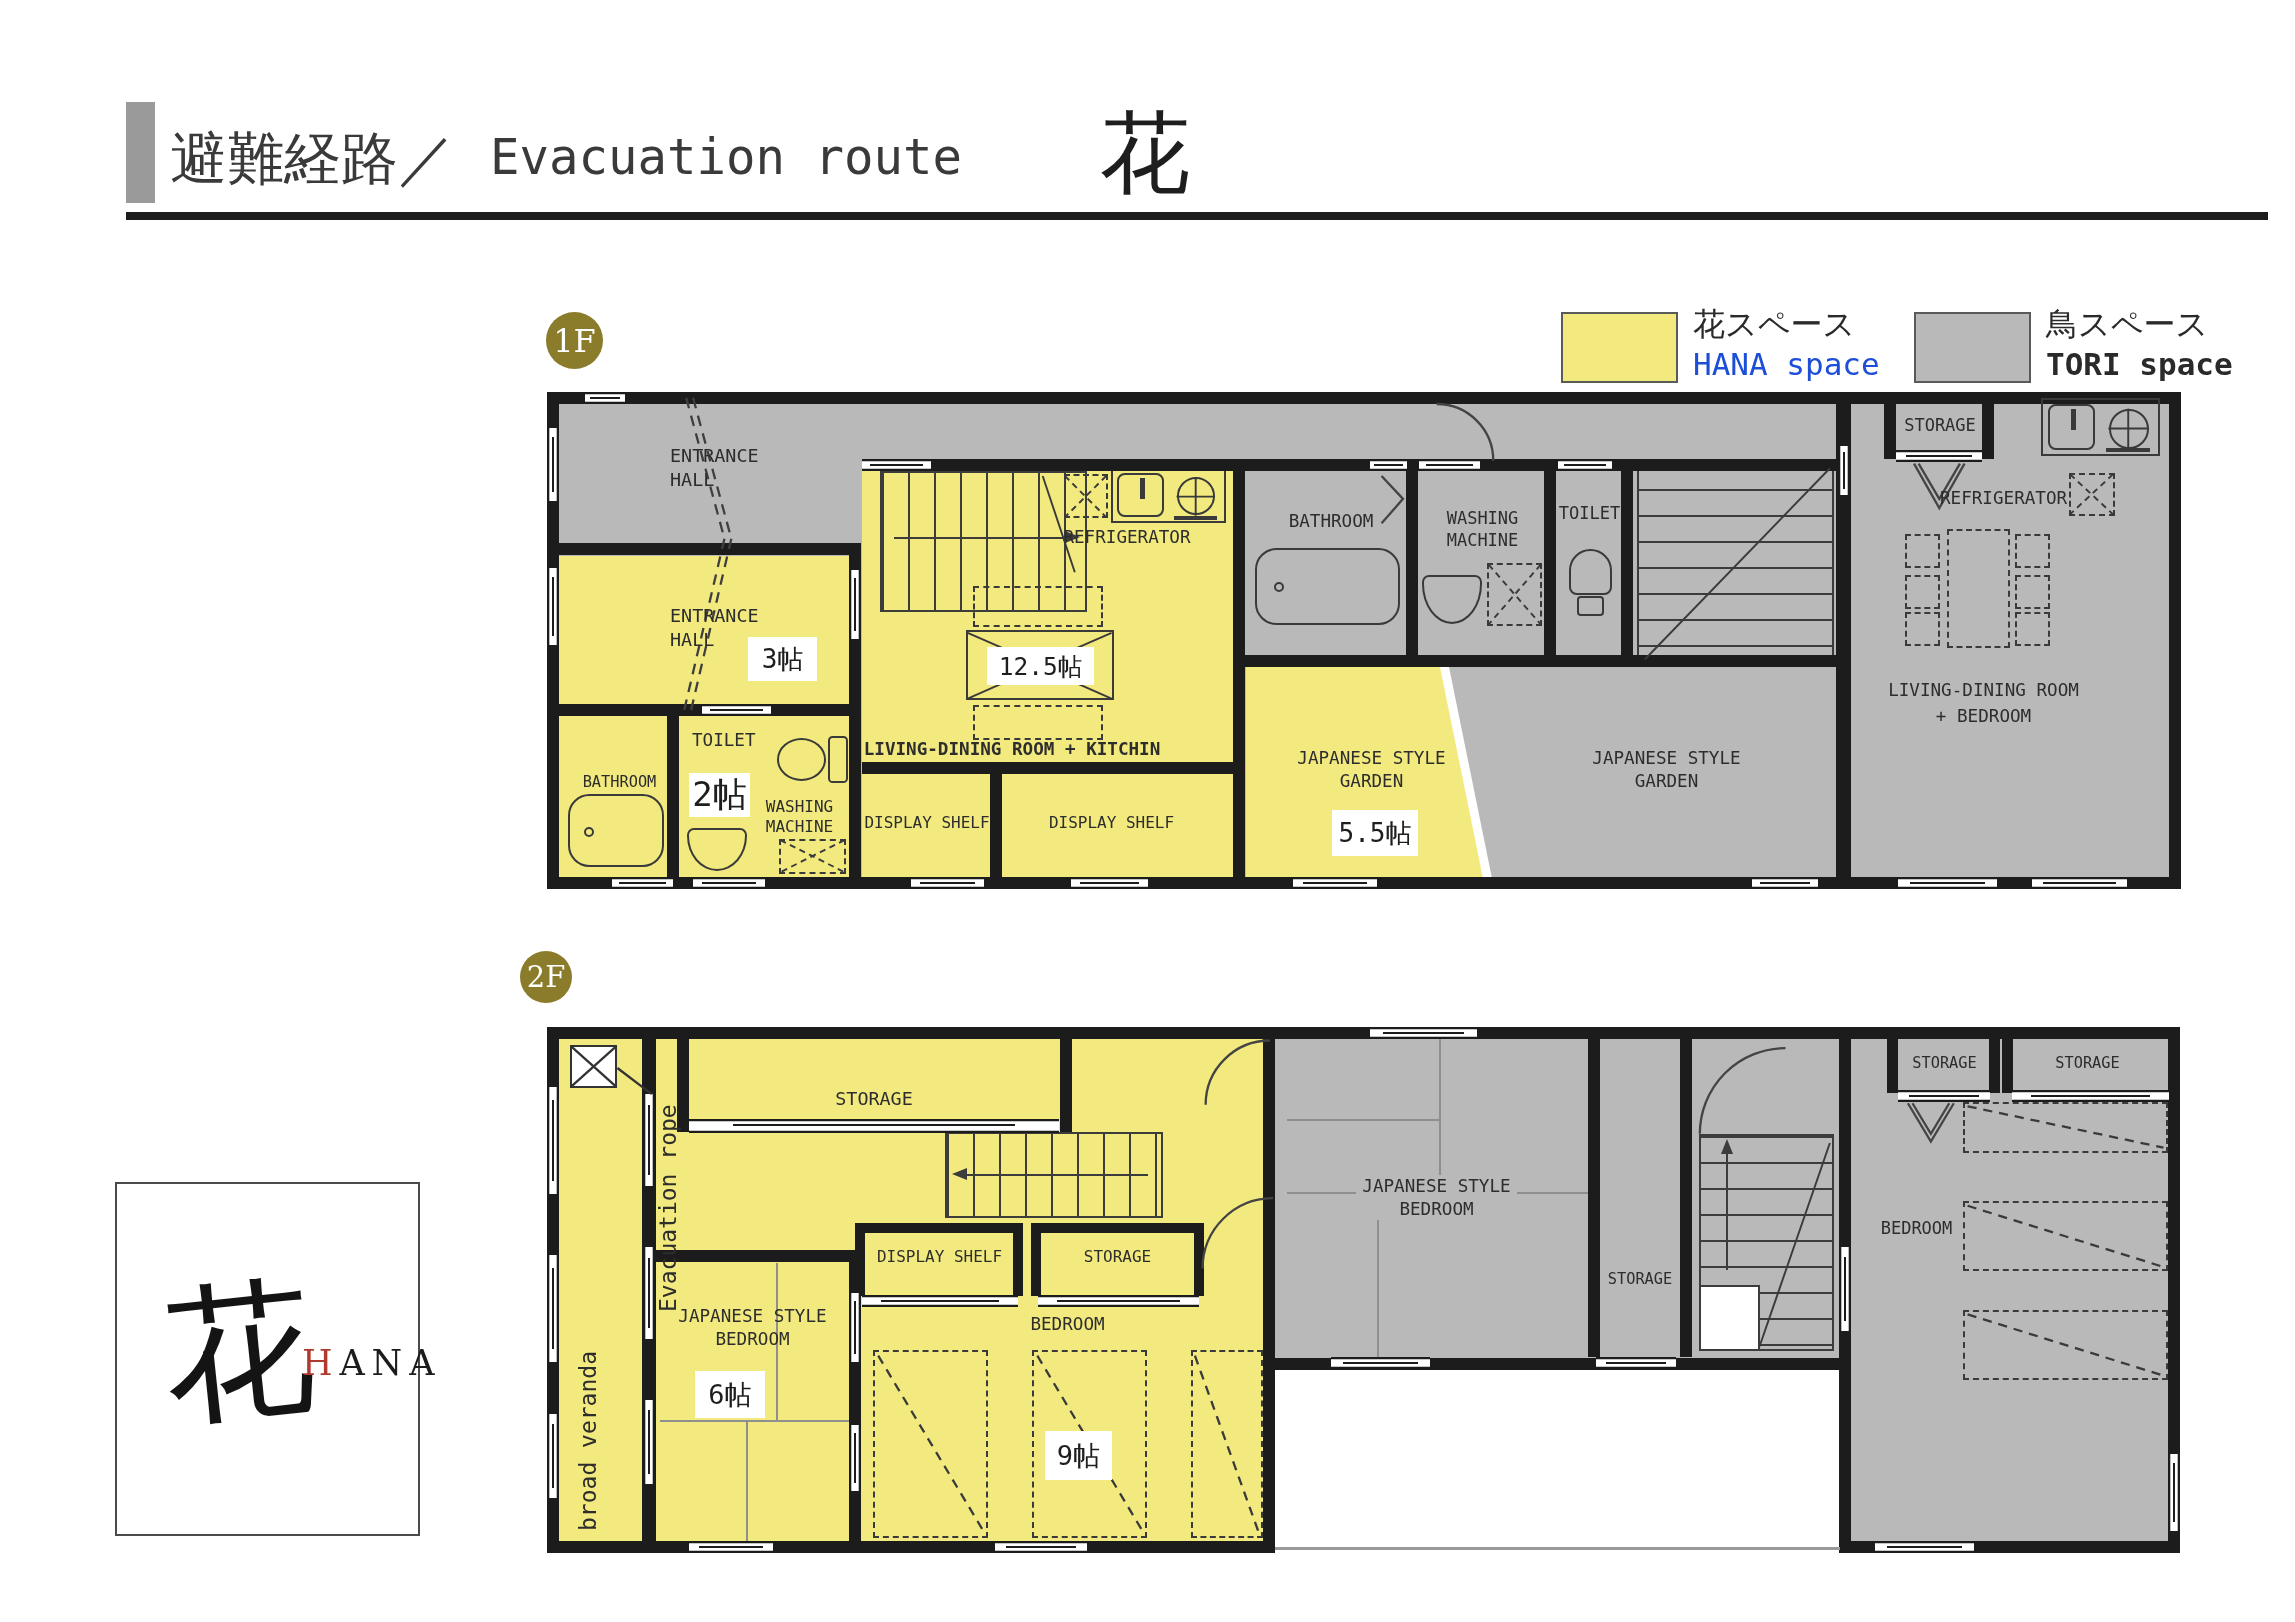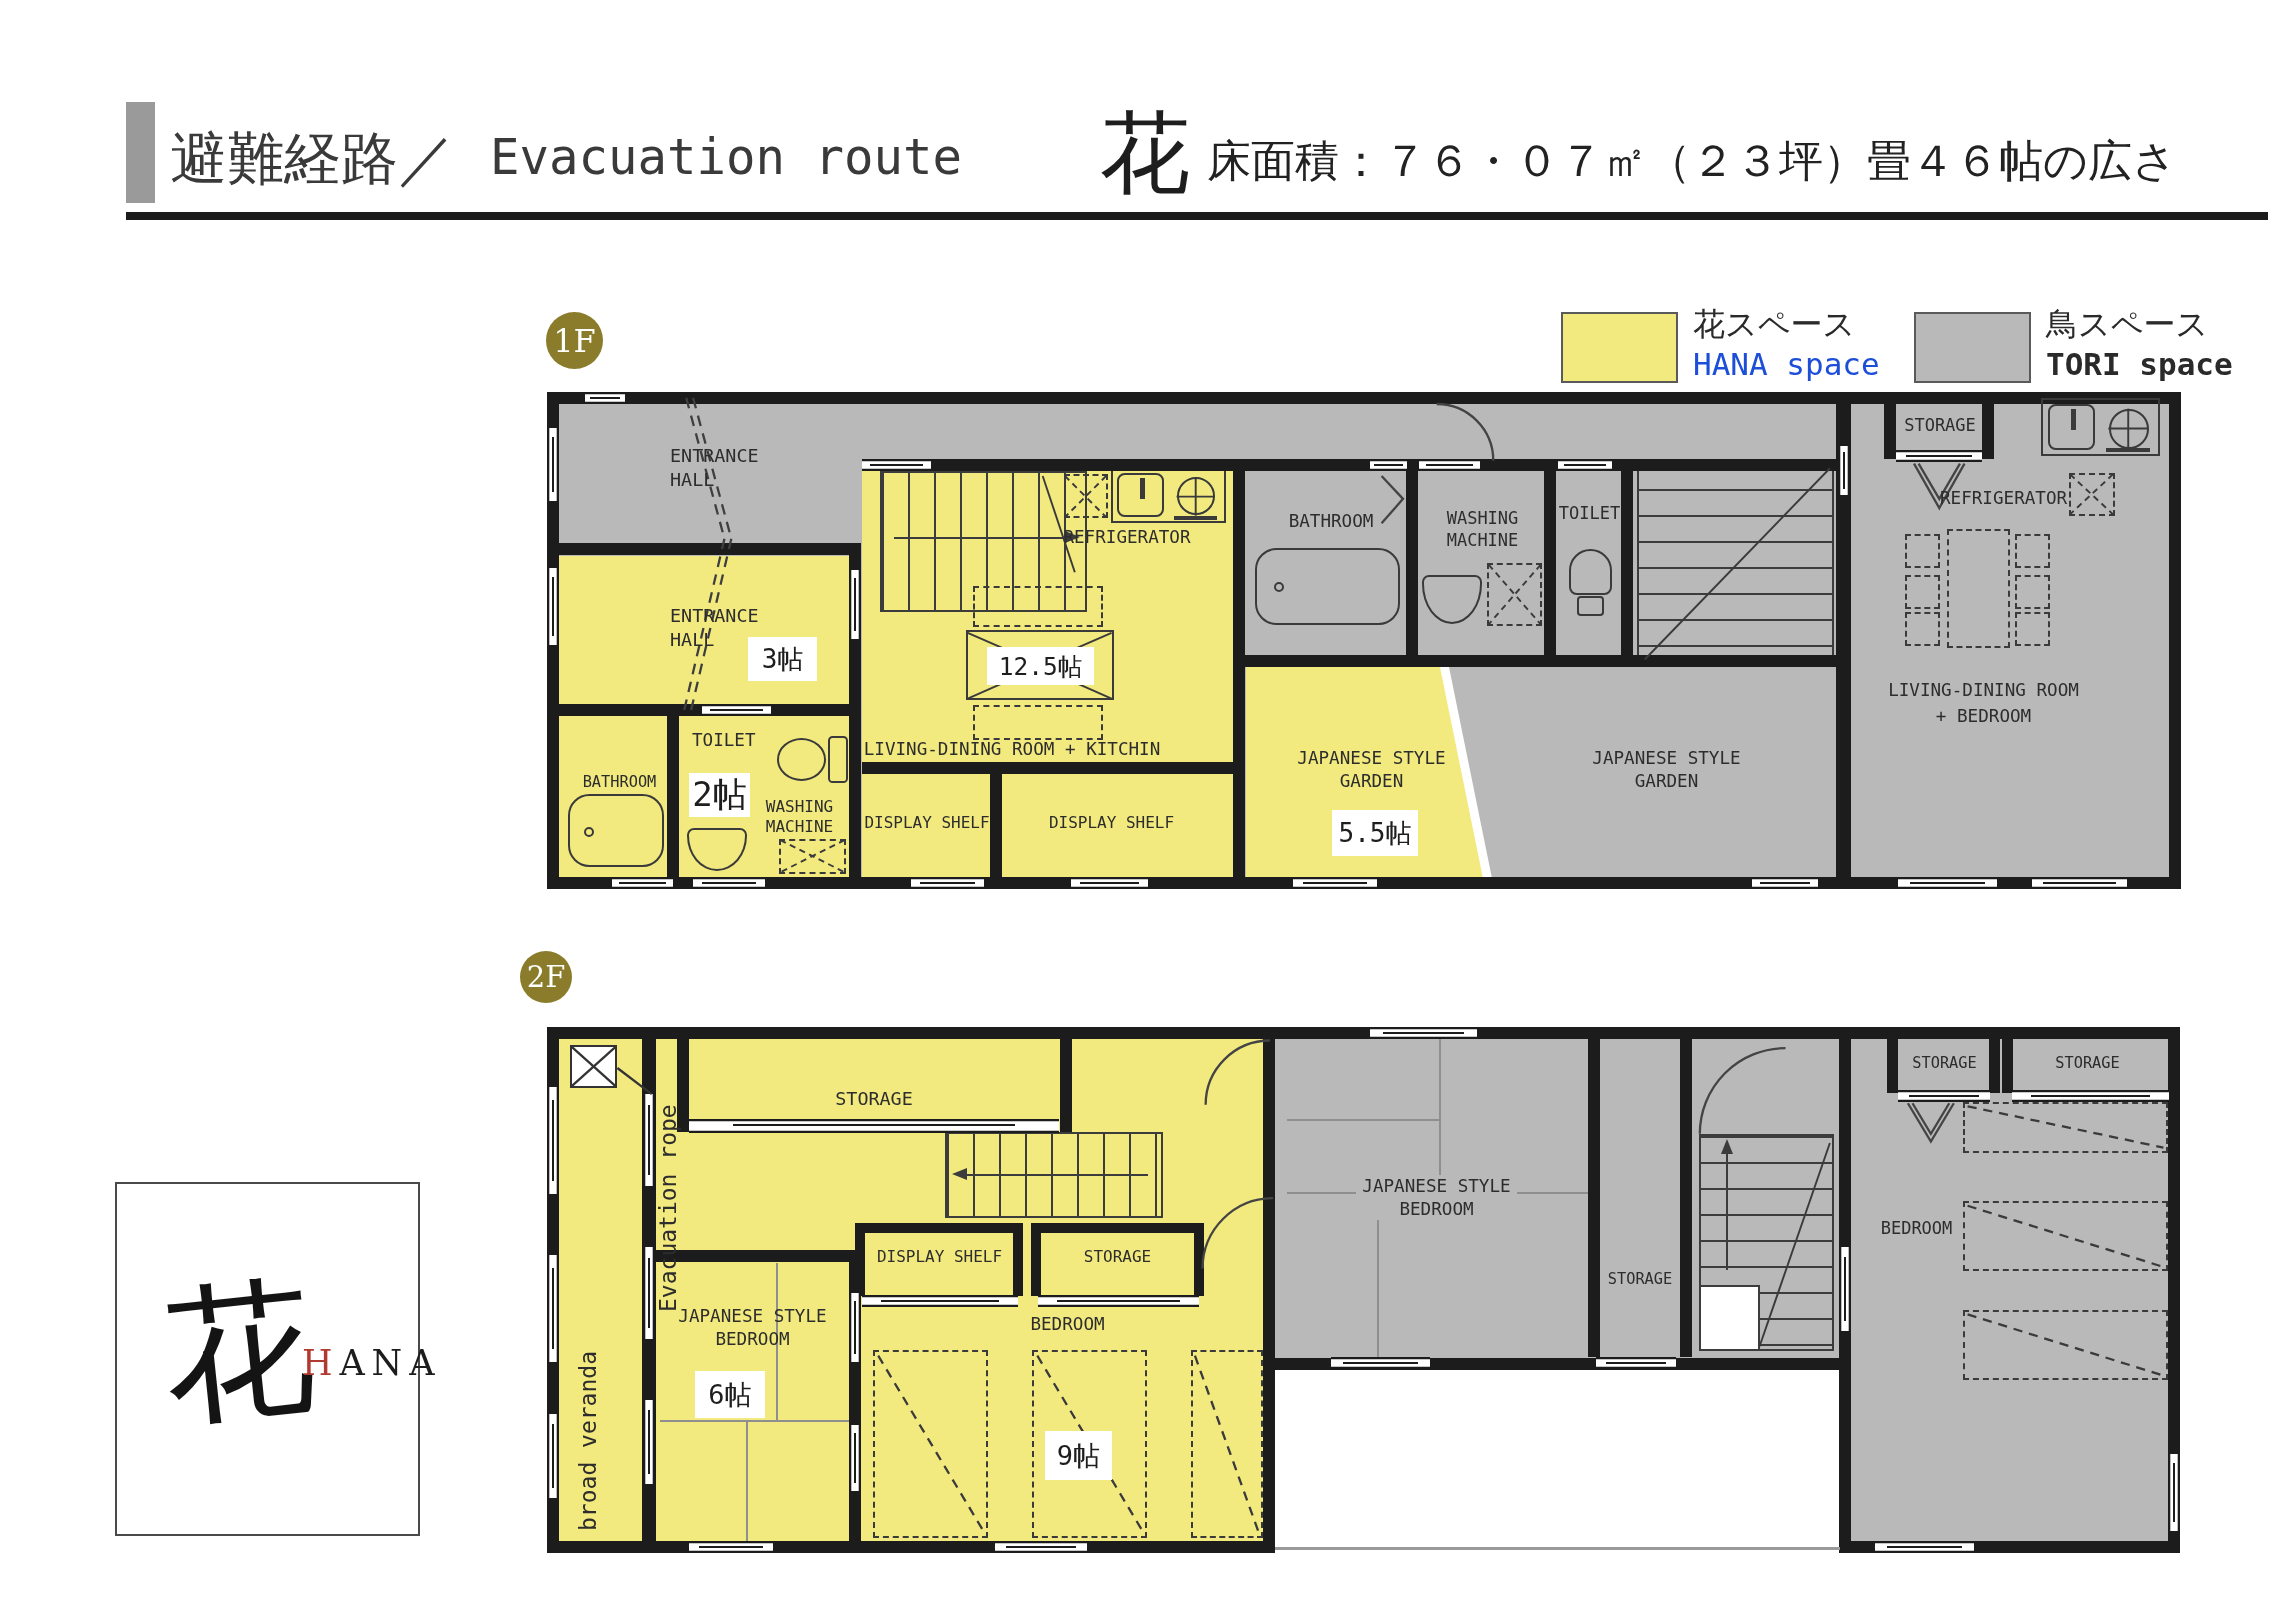--- a/index.html
+++ b/index.html
@@ -47,21 +47,20 @@
 </head>
 <body>
 
 <div id="page">
 
   <div class="abs" style="left:126px;top:102px;width:29px;height:101px;background:#9a9a9a;"></div>
   <div class="abs" style="left:170px;top:121px;font-size:57px;font-weight:500;color:#3a3a3a;">避難経路／</div>
   <div class="abs mono" style="left:490px;top:129px;font-size:49px;color:#3a3a3a;">Evacuation route</div>
   <div class="abs" style="left:126px;top:212px;width:2142px;height:7.7px;background:#1c1c1c;"></div>
   <div class="abs" style="left:1100px;top:93px;font-size:90px;font-family:'DejaVu Serif',serif;color:#1e1e1e;">花</div>
-  <div class="abs" style="left:1207px;top:132px;font-size:44px;color:#222;">床面積：７６・０７㎡（２３坪）畳４６帖の広さ</div>
 
   <div class="abs" style="left:1561px;top:312px;width:113px;height:67px;background:#f2ea7e;border:2.3px solid #5a5a5a;"></div>
   <div class="abs" style="left:1693px;top:303px;font-size:32px;color:#2a2a2a;">花スペース</div>
   <div class="abs mono" style="left:1693px;top:346px;font-size:31px;color:#1d4ed8;">HANA space</div>
   <div class="abs" style="left:1914px;top:312px;width:113px;height:67px;background:#b9b9b9;border:2.3px solid #5a5a5a;"></div>
   <div class="abs" style="left:2046px;top:303px;font-size:32px;color:#2a2a2a;">鳥スペース</div>
   <div class="abs mono" style="left:2046px;top:346px;font-size:31px;color:#2a2a2a;font-weight:bold;">TORI space</div>
 
   <div class="badge" style="left:546px;top:312px;width:57px;height:57px;">
       <span>1F</span>
@@ -116,21 +115,21 @@
   <div class="tag" style="left:748px;top:637px;width:69px;height:44px;font-size:26px;">
       <span>3帖</span>
     </div>
   <div class="lab" style="left:566px;top:773px;width:107px;font-size:15.3px;">BATHROOM</div>
   <div class="lab left" style="left:692px;top:729px;width:84px;font-size:17.6px;">TOILET</div>
   <div class="tag" style="left:689px;top:773px;width:61px;height:44px;font-size:34px;">
       <span>2帖</span>
     </div>
   <div class="lab" style="left:750px;top:797px;width:99px;font-size:16px;">WASHING MACHINE</div>
   <div class="lab" style="left:1062px;top:526px;width:130px;font-size:17.6px;">REFRIGERATOR</div>
-  <div class="lab" style="left:863px;top:738px;width:298px;font-size:17.6px;">LIVING-DINING ROOM + KITCHIN</div>
+  <div class="lab" style="left:863px;top:738px;width:298px;font-size:17.6px;font-weight:bold;">LIVING-DINING ROOM + KITCHIN</div>
   <div class="lab" style="left:862px;top:813px;width:130px;font-size:16px;">DISPLAY SHELF</div>
   <div class="lab" style="left:1002px;top:813px;width:219px;font-size:16px;">DISPLAY SHELF</div>
   <div class="lab" style="left:1270px;top:510px;width:122px;font-size:17.6px;">BATHROOM</div>
   <div class="lab" style="left:1429px;top:508px;width:107px;font-size:17px;">WASHING MACHINE</div>
   <div class="lab" style="left:1555px;top:503px;width:69px;font-size:17px;">TOILET</div>
   <div class="lab" style="left:1295px;top:747px;width:153px;font-size:17.6px;">JAPANESE STYLE GARDEN</div>
   <div class="tag" style="left:1332px;top:810px;width:86px;height:46px;font-size:26px;">
       <span>5.5帖</span>
     </div>
   <div class="lab" style="left:1590px;top:747px;width:153px;font-size:17.6px;">JAPANESE STYLE GARDEN</div>

